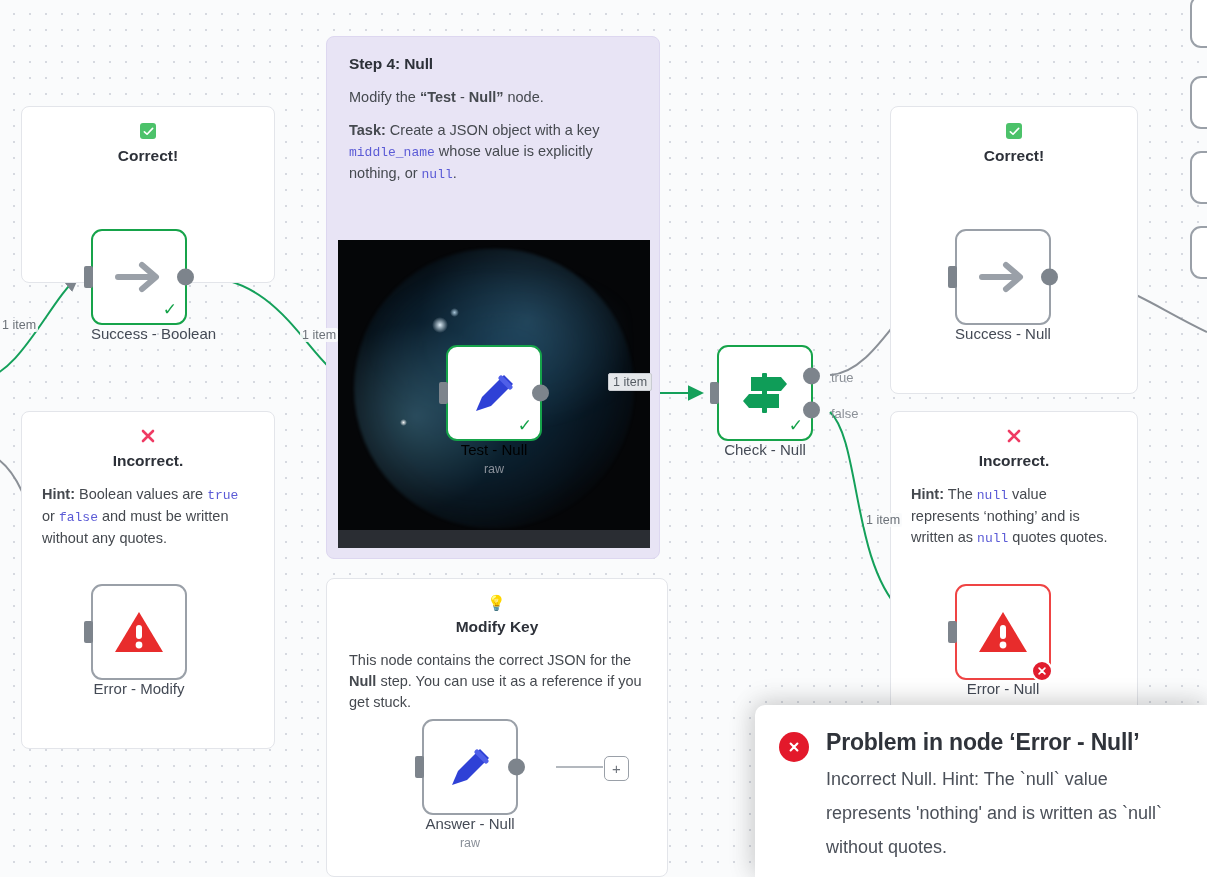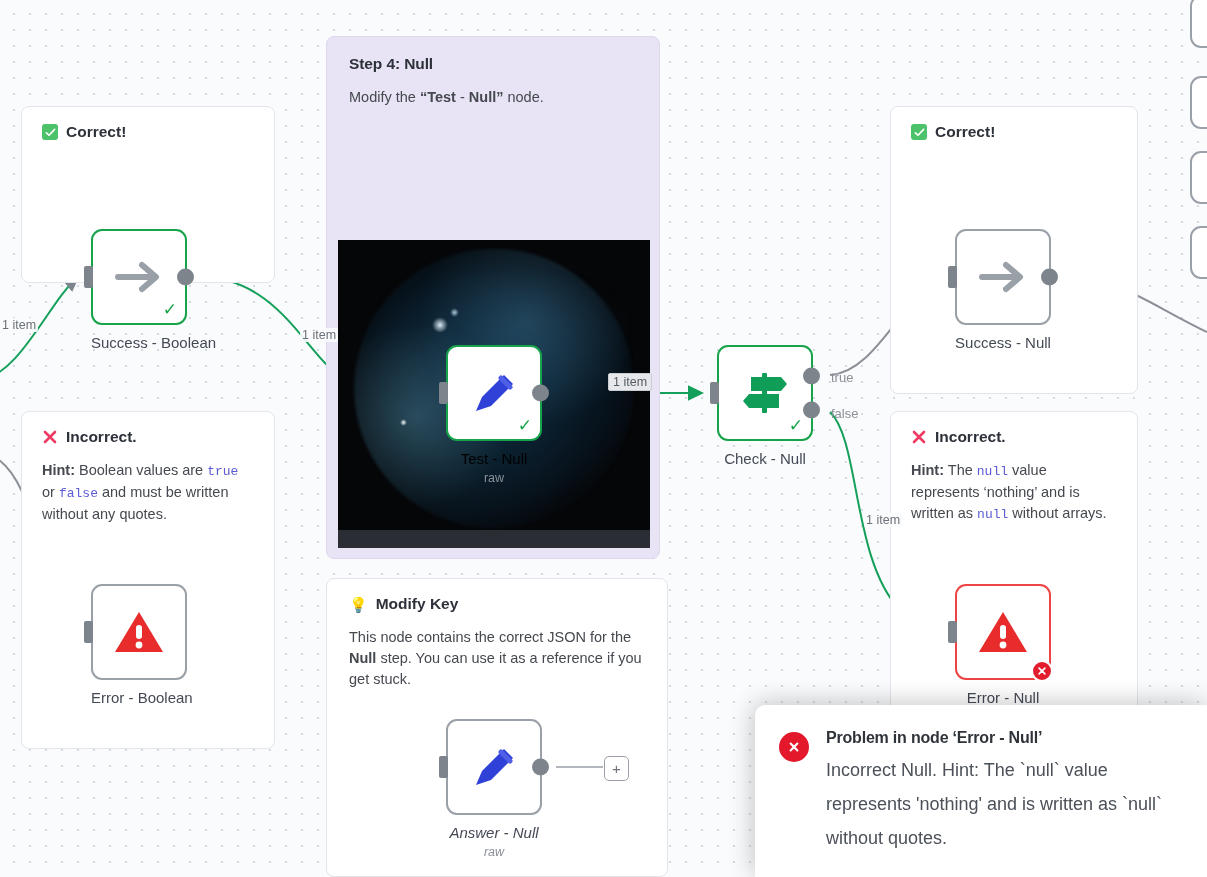--- a/index.html
+++ b/index.html
@@ -34,21 +34,21 @@
     letter-spacing:-0.1px;
   }
   .sticky p{
     margin:0 0 12px 0;font-size:14.5px;line-height:21px;color:#45494f;
   }
   .sticky p:last-child{margin-bottom:0;}
   code,.code{
     font-family:"Liberation Mono","DejaVu Sans Mono",monospace;
     font-size:13px;color:#5b5bd6;
   }
-  .nhead{display:flex;align-items:center;gap:8px;margin-bottom:14px;}
+  .nhead{display:flex;align-items:center;gap:8px;margin-bottom:14px;flex-direction:column;}
   .nhead .ttl{font-size:15.5px;font-weight:bold;color:#2d3139;}
 
   
   .ico-check-box{
     width:16px;height:16px;border-radius:3px;background:#4cc26a;
     display:inline-flex;align-items:center;justify-content:center;flex:0 0 auto;
   }
   .ico-check-box svg{display:block;}
   .ico-x{width:16px;height:16px;flex:0 0 auto;display:block;}
   .ico-bulb{font-size:15px;line-height:1;flex:0 0 auto;}
@@ -56,21 +56,21 @@
   
   .node{position:absolute;}
   .nbox{
     width:96px;height:96px;border-radius:11px;background:#fff;
     border:2px solid #9aa0a8;box-sizing:border-box;position:relative;
     display:flex;align-items:center;justify-content:center;
   }
   .nbox.green{border-color:#16a34a;}
   .nbox.red{border-color:#ef4444;}
   .nlabel{
-    text-align:center;font-size:15px;color:#444a55;margin-top:9px;
+    text-align:center;font-size:15px;color:#444a55;
     white-space:nowrap;
   }
   .nsub{text-align:center;font-size:12.5px;color:#8a9099;margin-top:4px;}
   .tick{
     position:absolute;right:8px;bottom:5px;color:#16a34a;
     font-size:17px;line-height:1;font-weight:bold;
   }
   .errbadge{
     position:absolute;right:-4px;bottom:-4px;width:22px;height:22px;border-radius:50%;
     background:#e11d2e;display:flex;align-items:center;justify-content:center;
@@ -132,21 +132,21 @@
     position:absolute;left:755px;top:705px;width:452px;height:172px;
     background:#fff;border-radius:10px 0 0 0;
     box-shadow:0 -4px 26px rgba(0,0,0,.13), -4px 0 26px rgba(0,0,0,.10);
     box-sizing:border-box;padding:24px 22px 0 24px;
     display:flex;gap:17px;align-items:flex-start;
   }
   #toast .ticon{
     width:30px;height:30px;border-radius:50%;background:#e3192b;flex:0 0 auto;
     display:flex;align-items:center;justify-content:center;margin-top:3px;
   }
-  #toast .ttitle{font-size:16px;font-weight:bold;color:#2f333a;letter-spacing:-.2px;}
+  #toast .ttitle{font-size:23px;font-weight:bold;color:#2f333a;letter-spacing:-.2px;}
   #toast .tbody{font-size:18px;line-height:34px;color:#4b5059;margin-top:6px;}
 
   
   .edgecard{
     position:absolute;left:1190px;width:60px;height:53px;
     background:#fff;border:2px solid #9aa0a8;border-radius:11px;box-sizing:border-box;
   }
 </style>
 </head>
 <body>
@@ -202,20 +202,21 @@
       <path d="M3 3 L13 13 M13 3 L3 13" stroke="#ef3b63" stroke-width="2.6" stroke-linecap="round"></path>
     </svg>
     <span class="ttl">Incorrect.</span>
   </div>
   <p><b>Hint:</b><span> Boolean values are </span><code class="code">true</code><span> or </span><code class="code">false</code><span> and must be written without any quotes.</span></p>
 </div>
 
 <div class="sticky purple" style="left:326px;top:36px;width:334px;height:523px;padding:18px 22px;">
   <h3>Step 4: Null</h3>
   <p><span>Modify the </span><b>“Test</b><span> - </span><b>Null”</b><span> node.</span></p>
+  <p><b>Task:</b><span> Create a JSON object with a key </span><code class="code">middle_name</code><span> whose value is explicitly nothing, or </span><code class="code">null</code><span>.</span></p>
 </div>
 
 <div class="imgframe">
   <div class="haze"></div>
   <div class="orb"></div>
   <div class="sparkA"></div>
   <div class="sparkB"></div>
   <div class="sparkC"></div>
   <div class="bar"></div>
 </div>
@@ -239,21 +240,21 @@
   </div>
 </div>
 
 <div class="sticky" style="left:890px;top:411px;width:248px;height:338px;">
   <div class="nhead">
     <svg class="ico-x" viewBox="0 0 16 16">
       <path d="M3 3 L13 13 M13 3 L3 13" stroke="#ef3b63" stroke-width="2.6" stroke-linecap="round"></path>
     </svg>
     <span class="ttl">Incorrect.</span>
   </div>
-  <p><b>Hint:</b><span> The </span><code class="code">null</code><span> value represents ‘nothing’ and is written as </span><code class="code">null</code><span> without arrays.</span></p>
+  <p><b>Hint:</b><span> The </span><code class="code">null</code><span> value represents ‘nothing’ and is written as </span><code class="code">null</code><span> quotes quotes.</span></p>
 </div>
 
 <div class="node" style="left:91px;top:229px;">
   <div class="nbox green">
     <svg width="54" height="40" viewBox="0 0 54 40">
       <path d="M6 20 H42 M30 8 L44 20 L30 32" stroke="#9aa0a8" stroke-width="6" fill="none" stroke-linecap="round" stroke-linejoin="round"></path>
     </svg>
     <span class="tick">✓</span>
     <span class="port-in"></span>
     <span class="port-out"></span>
@@ -263,21 +264,21 @@
 
 <div class="node" style="left:91px;top:584px;">
   <div class="nbox">
     <svg width="52" height="46" viewBox="0 0 52 46">
       <path d="M26 3 L50 43 L2 43 Z" fill="#e82c2c"></path>
       <rect x="23" y="16" width="6" height="14" rx="3" fill="#fff"></rect>
       <circle cx="26" cy="36" r="3.4" fill="#fff"></circle>
     </svg>
     <span class="port-in"></span>
   </div>
-  <div class="nlabel">Error - Boolean</div>
+  <div class="nlabel">Error - Modify</div>
 </div>
 
 <div class="node" style="left:446px;top:345px;">
   <div class="nbox green">
     <svg width="54" height="54" viewBox="0 0 54 54">
       <path d="M9 45 L15 31 L37 9 L46 18 L24 40 Z" fill="#2f41d6"></path>
       <path d="M34 12 L43 21" stroke="#4f5fe8" stroke-width="5" stroke-linecap="round"></path>
     </svg>
     <span class="tick">✓</span>
     <span class="port-in"></span>
@@ -325,21 +326,21 @@
     <span class="errbadge">
       <svg width="10" height="10" viewBox="0 0 12 12">
           <path d="M2.5 2.5 L9.5 9.5 M9.5 2.5 L2.5 9.5" stroke="#fff" stroke-width="2" stroke-linecap="round"></path>
         </svg>
     </span>
     <span class="port-in"></span>
   </div>
   <div class="nlabel">Error - Null</div>
 </div>
 
-<div class="node" style="left:446px;top:719px;font-style:italic;">
+<div class="node" style="left:422px;top:719px;">
   <div class="nbox">
     <svg width="54" height="54" viewBox="0 0 54 54">
       <path d="M9 45 L15 31 L37 9 L46 18 L24 40 Z" fill="#2f41d6"></path>
       <path d="M34 12 L43 21" stroke="#4f5fe8" stroke-width="5" stroke-linecap="round"></path>
     </svg>
     <span class="port-in"></span>
     <span class="port-out"></span>
   </div>
   <div class="nlabel">Answer - Null</div>
   <div class="nsub">raw</div>

